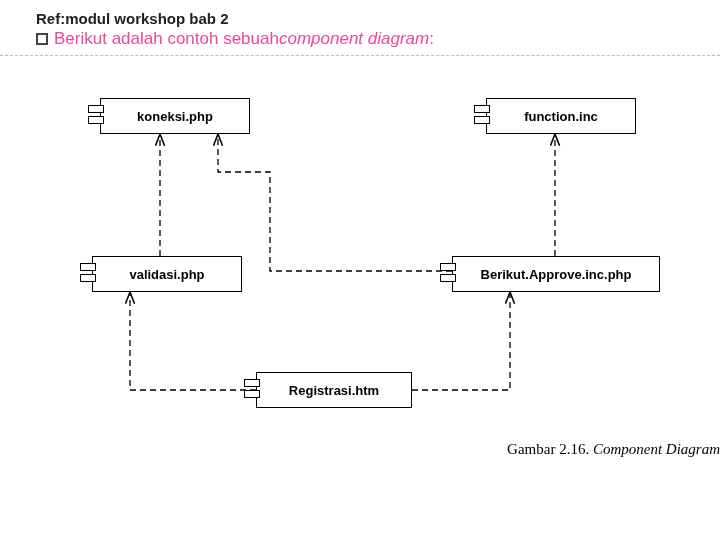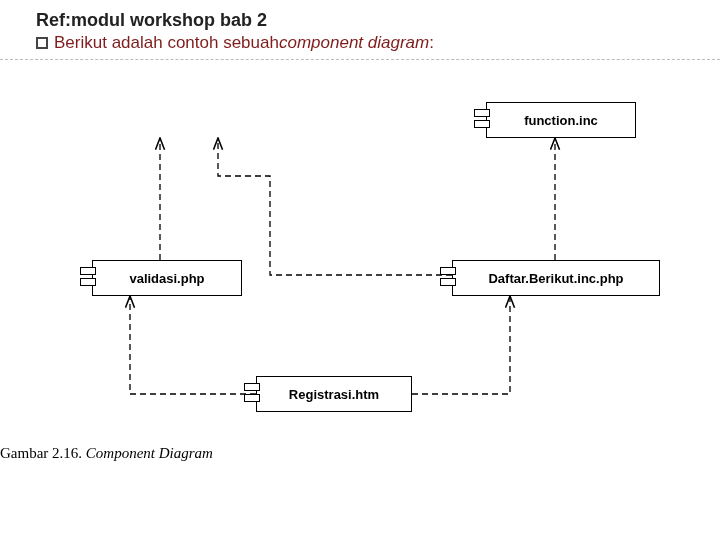--- a/index.html
+++ b/index.html
@@ -5,31 +5,31 @@
     * { box-sizing: border-box; margin: 0; padding: 0; }
     body {
       font-family: Arial, sans-serif;
       background: #fff;
       width: 720px;
       height: 540px;
       position: relative;
       overflow: hidden;
     }
     .title {
-      font-size: 18px;
+      font-size: 15px;
       font-weight: bold;
       color: #222;
       padding: 10px 0 2px 36px;
     }
     .subtitle-row {
       display: flex;
       align-items: center;
       padding: 0 0 6px 36px;
       font-size: 17px;
-      color: #7f1d1d;
+      color: #ec4899;
     }
     .bullet {
       width: 12px;
       height: 12px;
       border: 2px solid #444;
       margin-right: 6px;
       display: inline-block;
     }
     .subtitle-row em { font-style: italic; }
     .dotted-line {
@@ -62,21 +62,21 @@
       width: 16px;
       height: 8px;
       border: 1.5px solid #000;
       background: #fff;
       margin-bottom: 3px;
     }
     .caption {
       position: absolute;
       bottom: 18px;
       width: 100%;
-      text-align: left;
+      text-align: right;
       font-family: 'Times New Roman', serif;
       font-size: 15px;
       color: #000;
     }
     .caption em { font-style: italic; }
     svg.arrows {
       position: absolute;
       left: 0; top: 0;
       width: 720px;
       height: 420px;
@@ -108,20 +108,27 @@
 
     <polyline points="452,215 270,215 270,116 218,116 218,78" fill="none" stroke="#000" stroke-width="1.3" stroke-dasharray="6,4" marker-end="url(#arrow)"></polyline>
 
     <polyline points="555,200 555,78" fill="none" stroke="#000" stroke-width="1.3" stroke-dasharray="6,4" marker-end="url(#arrow)"></polyline>
 
     <polyline points="256,334 130,334 130,236" fill="none" stroke="#000" stroke-width="1.3" stroke-dasharray="6,4" marker-end="url(#arrow)"></polyline>
 
     <polyline points="412,334 510,334 510,236" fill="none" stroke="#000" stroke-width="1.3" stroke-dasharray="6,4" marker-end="url(#arrow)"></polyline>
   </svg>
 
+  <div class="component" style="left:100px; top:42px; width:150px; height:36px;">
+    <div class="tabs">
+        <div class="tab"></div>
+        <div class="tab"></div>
+      </div>
+    <span>koneksi.php</span>
+  </div>
 
   <div class="component" style="left:486px; top:42px; width:150px; height:36px;">
     <div class="tabs">
         <div class="tab"></div>
         <div class="tab"></div>
       </div>
     <span>function.inc</span>
   </div>
 
   <div class="component" style="left:92px; top:200px; width:150px; height:36px;">
@@ -130,21 +137,21 @@
         <div class="tab"></div>
       </div>
     <span>validasi.php</span>
   </div>
 
   <div class="component" style="left:452px; top:200px; width:208px; height:36px;">
     <div class="tabs">
         <div class="tab"></div>
         <div class="tab"></div>
       </div>
-    <span>Daftar.Berikut.inc.php</span>
+    <span>Berikut.Approve.inc.php</span>
   </div>
 
   <div class="component" style="left:256px; top:316px; width:156px; height:36px;align-items:center;">
     <div class="tabs">
         <div class="tab"></div>
         <div class="tab"></div>
       </div>
     <span>Registrasi.htm</span>
   </div>
 

